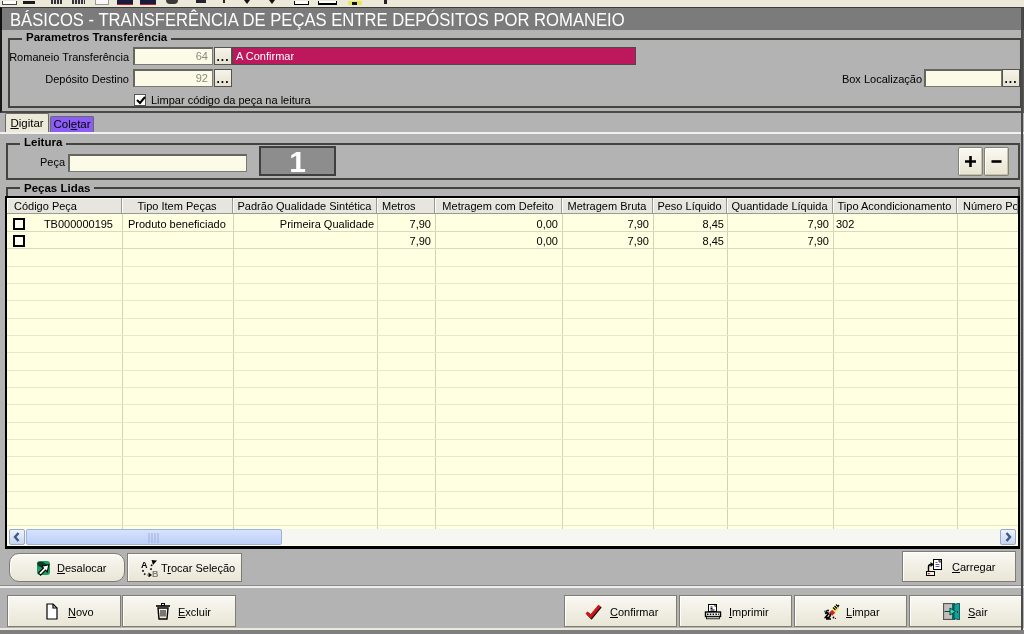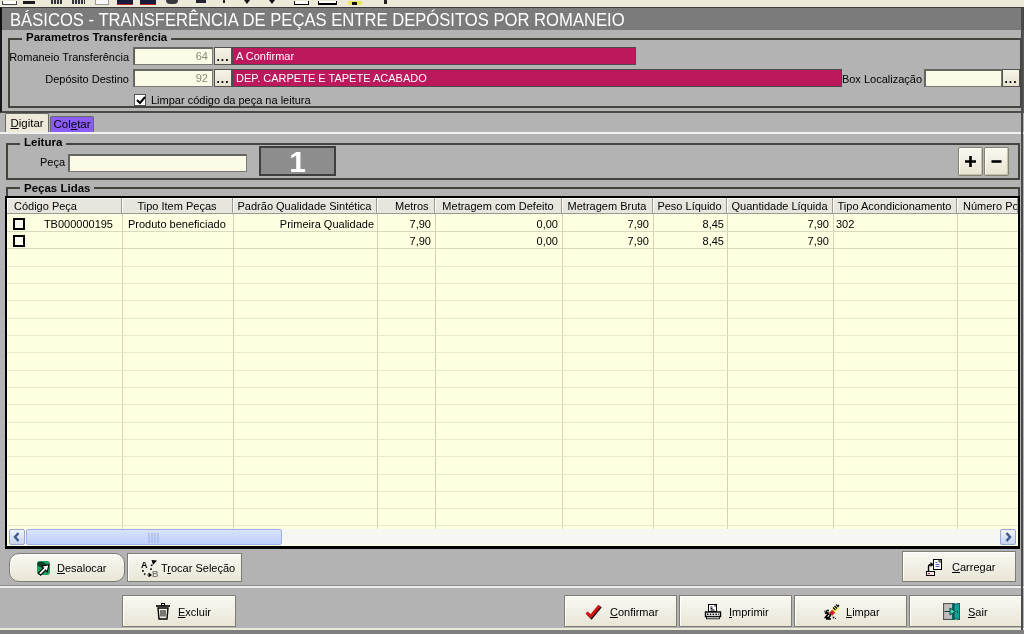--- a/index.html
+++ b/index.html
@@ -76,21 +76,20 @@
   <div id="params" class="abs">
     <div class="group" style="left:6px;top:8px;width:1010px;height:66px;"></div>
     <div class="glabel" style="left:20px;top:1px;">Parametros Transferência</div>
     <div class="lbl" style="left:0px;top:21px;width:127px;text-align:right;">Romaneio Transferência</div>
     <div class="inp" style="left:131px;top:17px;width:80px;height:18px;text-align:right;line-height:15px;padding-right:4px;">64</div>
     <div class="dots" style="left:212px;top:17px;width:18px;height:18px;">...</div>
     <div class="dark" style="left:230px;top:17px;width:404px;height:18px;line-height:17px;padding-left:3px;">A Confirmar</div>
     <div class="lbl" style="left:0px;top:43px;width:127px;text-align:right;">Depósito Destino</div>
     <div class="inp" style="left:131px;top:39px;width:80px;height:18px;text-align:right;line-height:15px;padding-right:4px;">92</div>
     <div class="dots" style="left:212px;top:39px;width:18px;height:18px;">...</div>
-    <div class="dark" style="left:230px;top:39px;width:610px;height:18px;line-height:17px;padding-left:3px;">DEP. CARPETE E TAPETE ACABADO</div>
     <div class="lbl" style="left:795px;top:43px;width:125px;text-align:right;">Box Localização</div>
     <div class="inp" style="left:922px;top:39px;width:78px;height:18px;"></div>
     <div class="dots" style="left:1000px;top:39px;width:18px;height:18px;">...</div>
     <div class="cb" style="left:132px;top:64px;">
         <svg width="12" height="12">
           <path d="M2 5 L5 8 L10 2" stroke="#000" stroke-width="2" fill="none"></path>
         </svg>
       </div>
     <div class="lbl" style="left:149px;top:64px;">Limpar código da peça na leitura</div>
   </div>
@@ -111,21 +110,21 @@
           <path d="M6.5 13.5 H16.5" stroke="#000" stroke-width="2.6"></path>
         </svg></div>
 
     <div class="group" style="left:6px;top:53px;width:1010px;height:360px;border-bottom:none;"></div>
     <div class="glabel" style="left:20px;top:48px;">Peças Lidas</div>
   </div>
   <div id="grid">
     <div class="gh" style="left:0;width:115px;text-align:left;padding-left:7px;">Código Peça</div>
     <div class="gh" style="left:115px;width:111px;">Tipo Item Peças</div>
     <div class="gh" style="left:226px;width:144px;">Padrão Qualidade Sintética</div>
-    <div class="gh" style="left:370px;width:58px;text-align:left;padding-left:18px;">Metros</div>
+    <div class="gh" style="left:370px;width:58px;text-align:left;padding-left:5px;">Metros</div>
     <div class="gh" style="left:428px;width:127px;">Metragem com Defeito</div>
     <div class="gh" style="left:555px;width:91px;">Metragem Bruta</div>
     <div class="gh" style="left:646px;width:74px;">Peso Líquido</div>
     <div class="gh" style="left:720px;width:106px;">Quantidade Líquida</div>
     <div class="gh" style="left:826px;width:124px;">Tipo Acondicionamento</div>
     <div class="gh" style="left:950px;width:61px;text-align:left;padding-left:6px;">Número Pon</div>
     <div class="vline" style="left:115px;top:16px;height:315px;"></div>
     <div class="vline" style="left:226px;top:16px;height:315px;"></div>
     <div class="vline" style="left:370px;top:16px;height:315px;"></div>
     <div class="vline" style="left:428px;top:16px;height:315px;"></div>
@@ -206,20 +205,27 @@
       <rect x="8.5" y="1.5" width="8" height="10" fill="#fff" stroke="#000" stroke-width="1"></rect>
       <path d="M14 1.5 L16.5 4 L14 4 Z" fill="#fff" stroke="#000" stroke-width="0.8"></path>
       <path d="M10.5 4.5 H12.5 M10.5 6.5 H14.5 M10.5 8.5 H14.5" stroke="#4444bb" stroke-width="0.9"></path>
       <path d="M3.5 13 V9 Q3.5 6.5 6 6.5" stroke="#000" stroke-width="1.4" fill="none"></path>
       <path d="M5.5 4 L9 6.5 L5.5 9 Z" fill="#000"></path>
       <rect x="1.5" y="13.5" width="8" height="4" fill="#f0efe8" stroke="#000" stroke-width="1"></rect>
       <rect x="2.8" y="15" width="2" height="1.2" fill="#cc2222"></rect>
     </svg>
     <div class="bl" style="left:49px;top:9px;"><u>C</u>arregar</div>
   </div>
+  <div class="btn" style="left:7px;top:595px;width:114px;height:32px;">
+    <svg width="16" height="17" style="position:absolute;left:36px;top:7px;" viewBox="0 0 16 17">
+      <path d="M3 1 H9 L13 5 V16 H3 Z" fill="#fff" stroke="#000" stroke-width="1.2"></path>
+      <path d="M9 1 L9 5 L13 5" fill="none" stroke="#000" stroke-width="1.2"></path>
+    </svg>
+    <div class="bl" style="left:60px;top:10px;"><u>N</u>ovo</div>
+  </div>
   <div class="btn" style="left:122px;top:595px;width:114px;height:32px;">
     <svg width="16" height="17" style="position:absolute;left:32px;top:7px;" viewBox="0 0 16 17">
       <rect x="6.5" y="0.5" width="3" height="2" fill="none" stroke="#000"></rect>
       <path d="M1 3 H15" stroke="#000" stroke-width="1.6"></path>
       <path d="M3 5 L4 16 H12 L13 5 Z" fill="none" stroke="#000" stroke-width="1.4"></path>
       <path d="M6 7 V13.5 M8 7 V13.5 M10 7 V13.5" stroke="#000" stroke-width="1"></path>
     </svg>
     <div class="bl" style="left:55px;top:10px;"><u>E</u>xcluir</div>
   </div>
   <div class="btn" style="left:679px;top:595px;width:113px;height:32px;">

